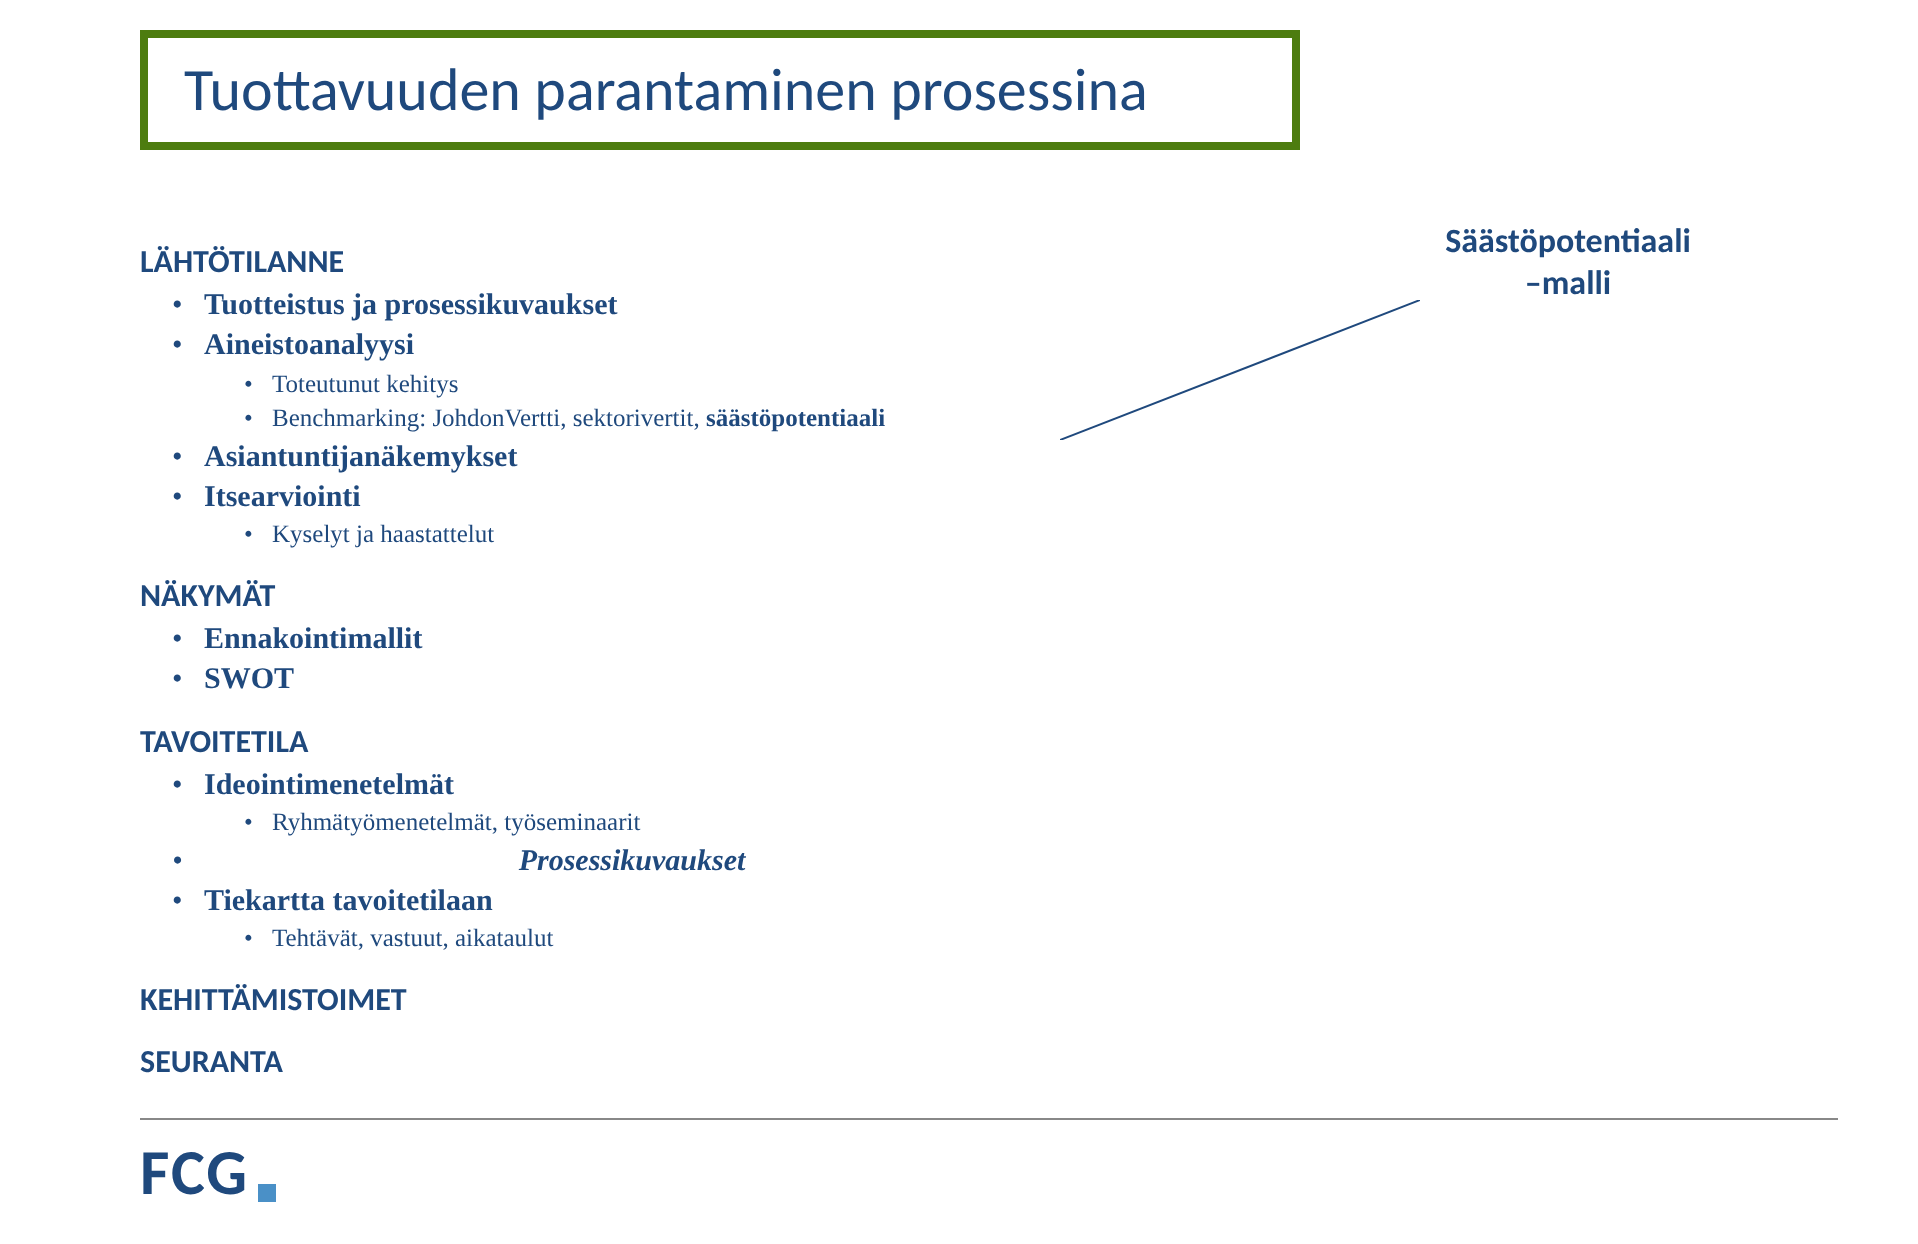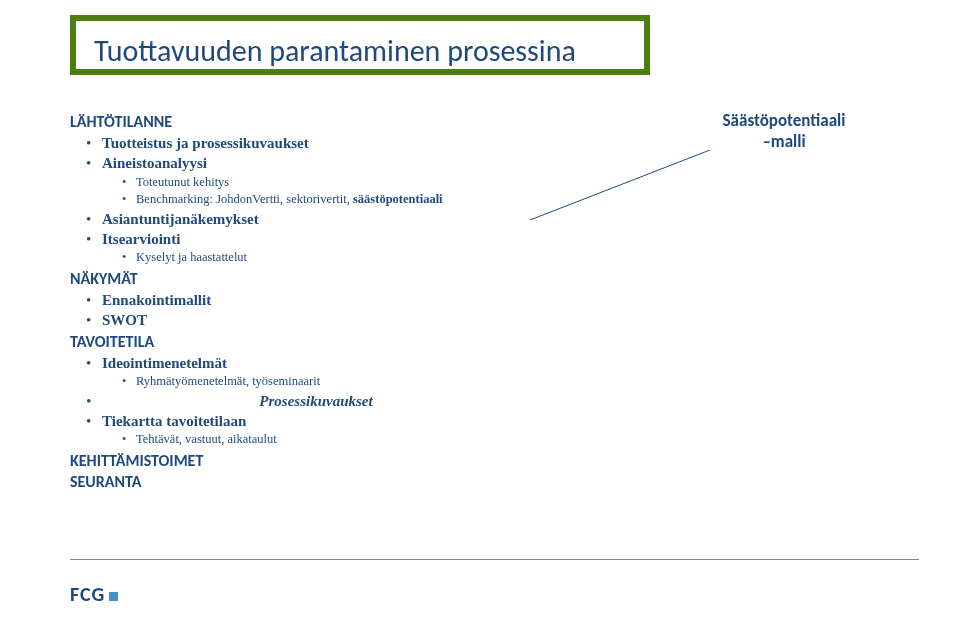--- a/index.html
+++ b/index.html
@@ -10,42 +10,42 @@
     font-family: Calibri, Arial, sans-serif;
     position: relative;
     overflow: hidden;
   }
   .title-box {
     position: absolute;
     left: 70px;
     top: 15px;
     width: 580px;
     height: 60px;
-    border: 6px solid #4d7c0f;
+    border: 4px solid #4d7c0f;
     background: #ffffff;
     display: flex;
-    align-items: flex-end;
+    align-items: center;
     padding-left: 18px;
   }
   .title-box span {
     color: #1f497d;
     font-size: 30px;
     font-weight: 400;
   }
   .content {
     position: absolute;
     left: 70px;
     top: 110px;
     width: 460px;
   }
   .section-head {
     color: #1f497d;
     font-weight: bold;
     font-size: 16px;
-    margin-top: 2px;
+    margin-top: 12px;
     margin-bottom: 2px;
   }
   ul.lvl1 {
     list-style: none;
     padding-left: 16px;
   }
   ul.lvl1 > li {
     color: #1f497d;
     font-size: 15px;
     font-weight: bold;
@@ -106,21 +106,21 @@
     bottom: 62px;
     height: 1px;
     background: #888;
   }
   .logo {
     position: absolute;
     left: 70px;
     bottom: 16px;
     color: #1f497d;
     font-weight: bold;
-    font-size: 20px;
+    font-size: 32px;
     letter-spacing: 1px;
     display: flex;
     align-items: flex-end;
   }
   .logo .dot {
     display: inline-block;
     width: 9px;
     height: 9px;
     background: #4a90c7;
     margin-left: 4px;

